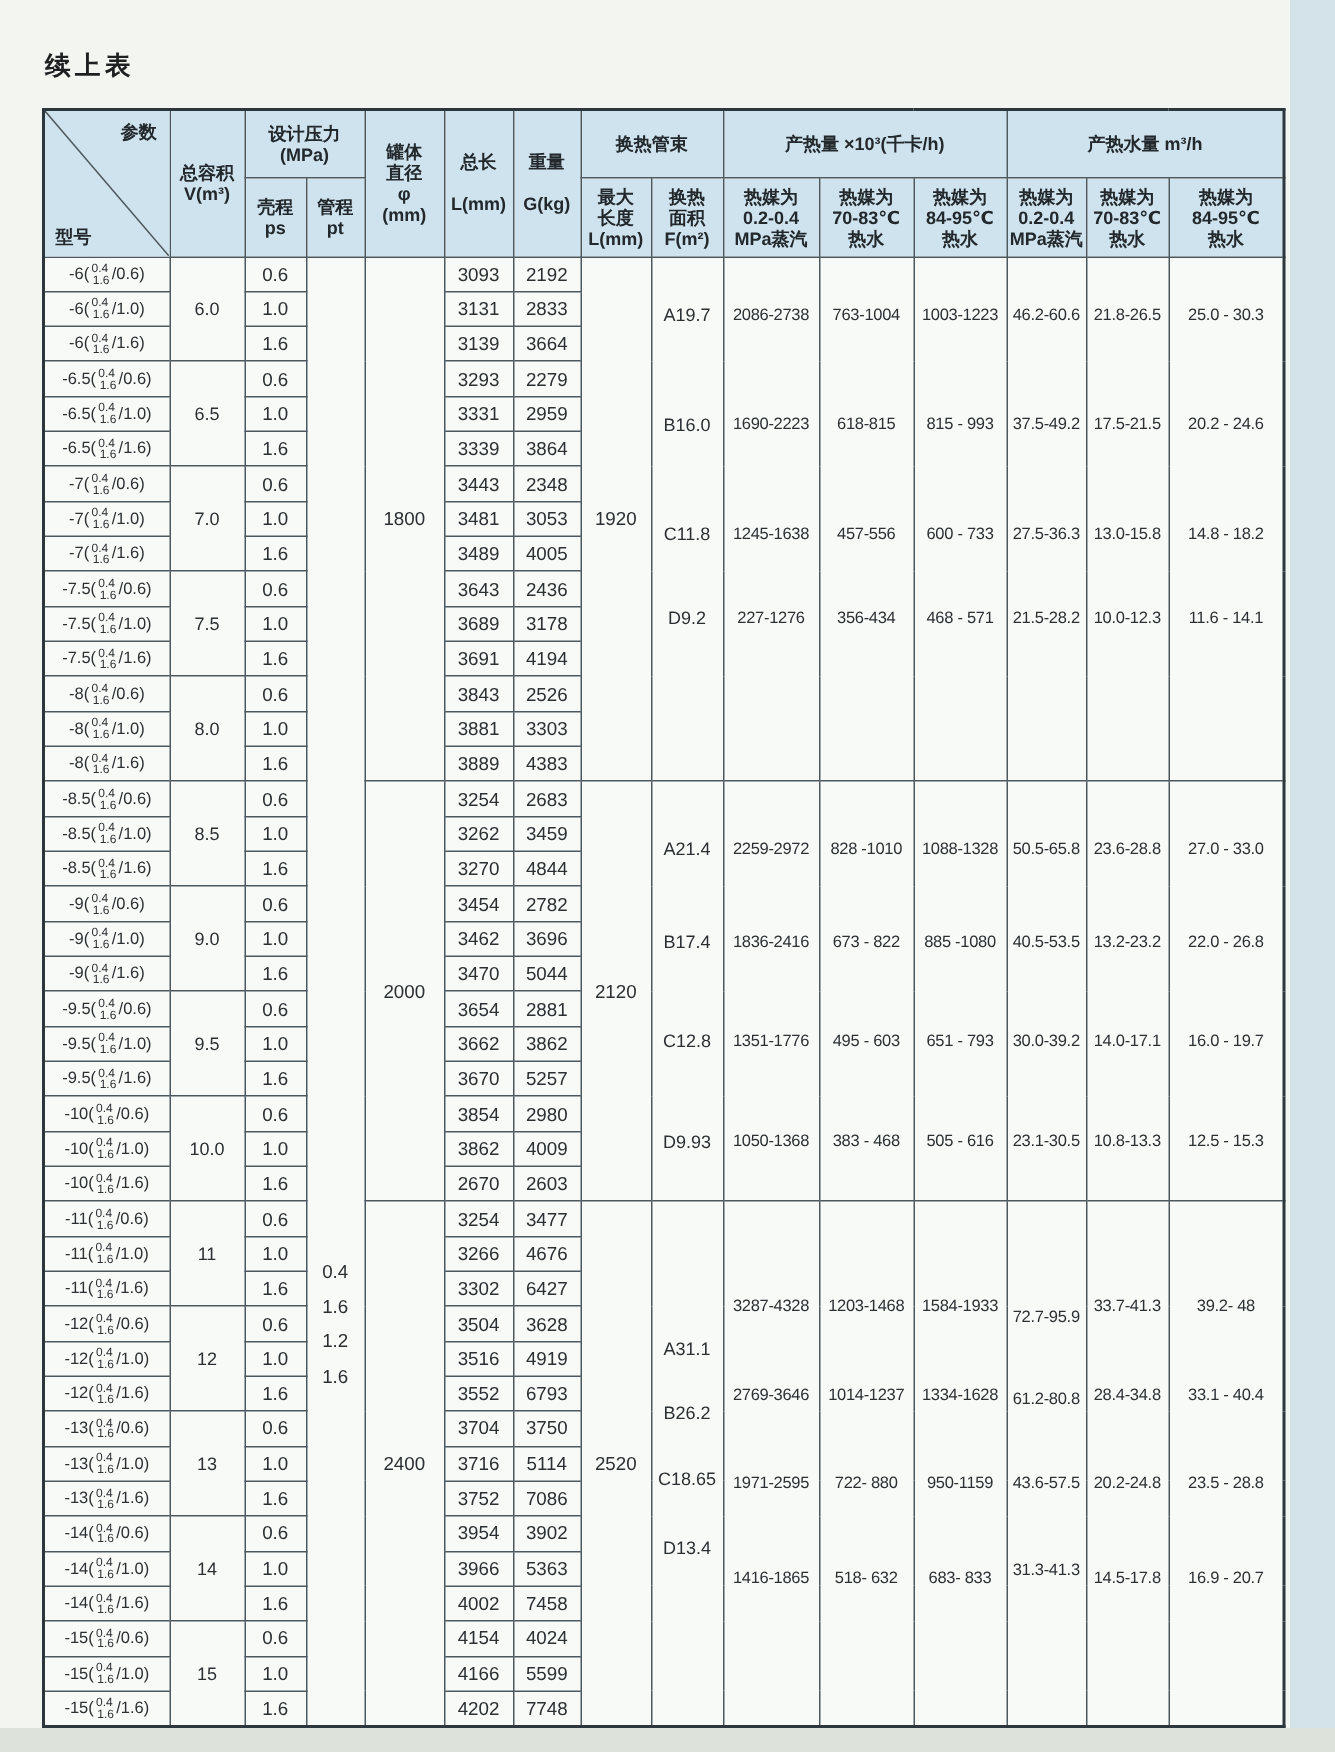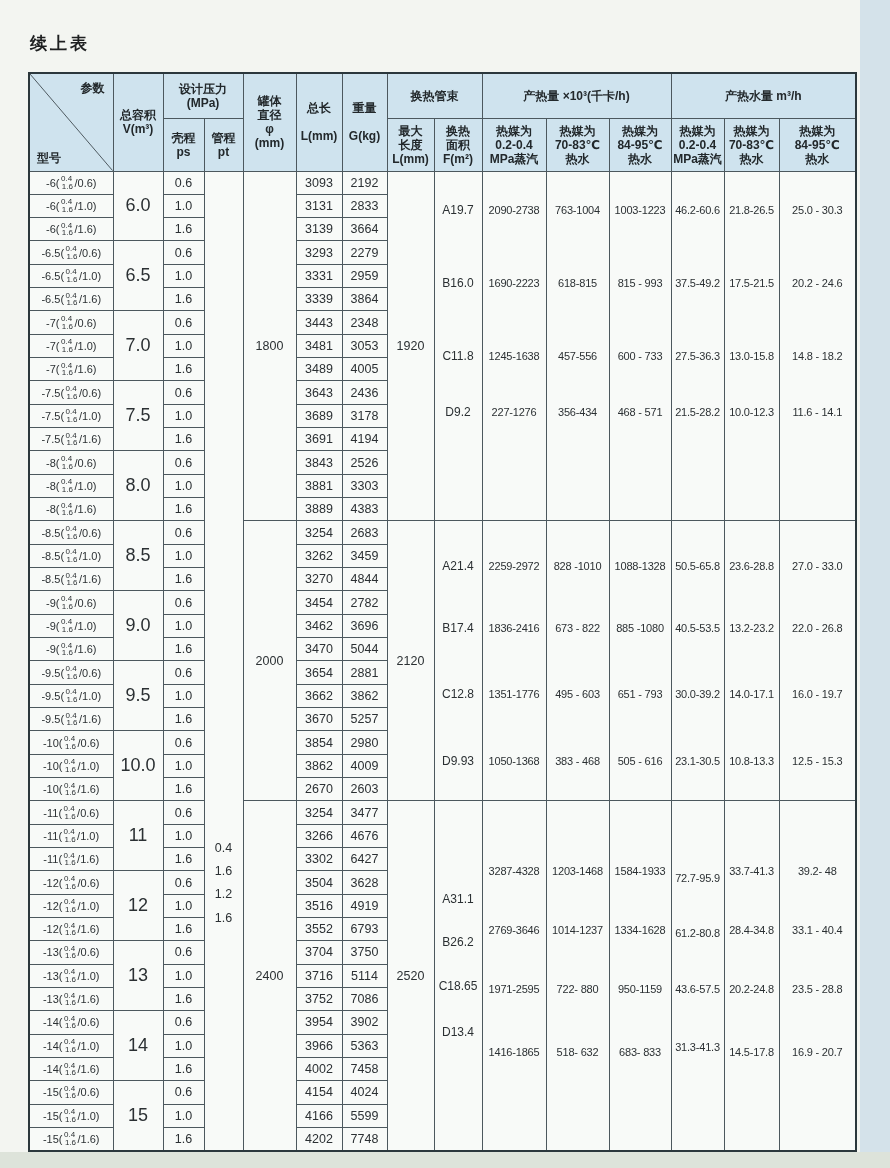--- a/index.html
+++ b/index.html
@@ -41,21 +41,21 @@
   th.diag .lbl-model{position:absolute;bottom:6px;left:7px;font-size:12px;}
 
   
   td.c-model{font-size:11px;}
   .mwrap{display:inline-flex;align-items:center;justify-content:center;white-space:nowrap;}
   .frac{display:inline-flex;flex-direction:column;font-size:8px;line-height:7.5px;width:14px;font-weight:normal;margin:0 0.5px;}
   .frac i{font-style:normal;display:block;}
   .frac i:first-child{align-self:flex-start;margin-left:1px;}
   .frac i:last-child{align-self:flex-end;margin-right:1px;}
 
-  td.c-vol{font-size:18px;}
+  td.c-vol{font-size:12px;}
   td.c-ps{font-size:12.5px;margin-top:31px;}
   td.c-dia,td.c-maxl{font-size:12.5px;}
   td.c-len,td.c-wt{font-size:12.5px;}
 
   
   .stk{position:relative;width:100%;}
   .stk span{position:absolute;left:0;right:0;transform:translateY(-50%);white-space:nowrap;}
   td.c-area .stk span{font-size:12px;}
   td.c-val .stk span{font-size:11px;letter-spacing:-0.2px;}
 
@@ -175,21 +175,21 @@
         <td class="c-area" rowspan="15">
           <div class="stk" style="height:348px">
             <span style="top:11%">A19.7</span>
             <span style="top:32%">B16.0</span>
             <span style="top:53%">C11.8</span>
             <span style="top:69%">D9.2</span>
           </div>
         </td>
         <td class="c-val" rowspan="15">
           <div class="stk" style="height:348px">
-            <span style="top:11%">2090-2738</span>
+            <span style="top:11%">2086-2738</span>
             <span style="top:32%">1690-2223</span>
             <span style="top:53%">1245-1638</span>
             <span style="top:69%">227-1276</span>
           </div>
         </td>
         <td class="c-val" rowspan="15">
           <div class="stk" style="height:348px">
             <span style="top:11%">763-1004</span>
             <span style="top:32%">618-815</span>
             <span style="top:53%">457-556</span>

